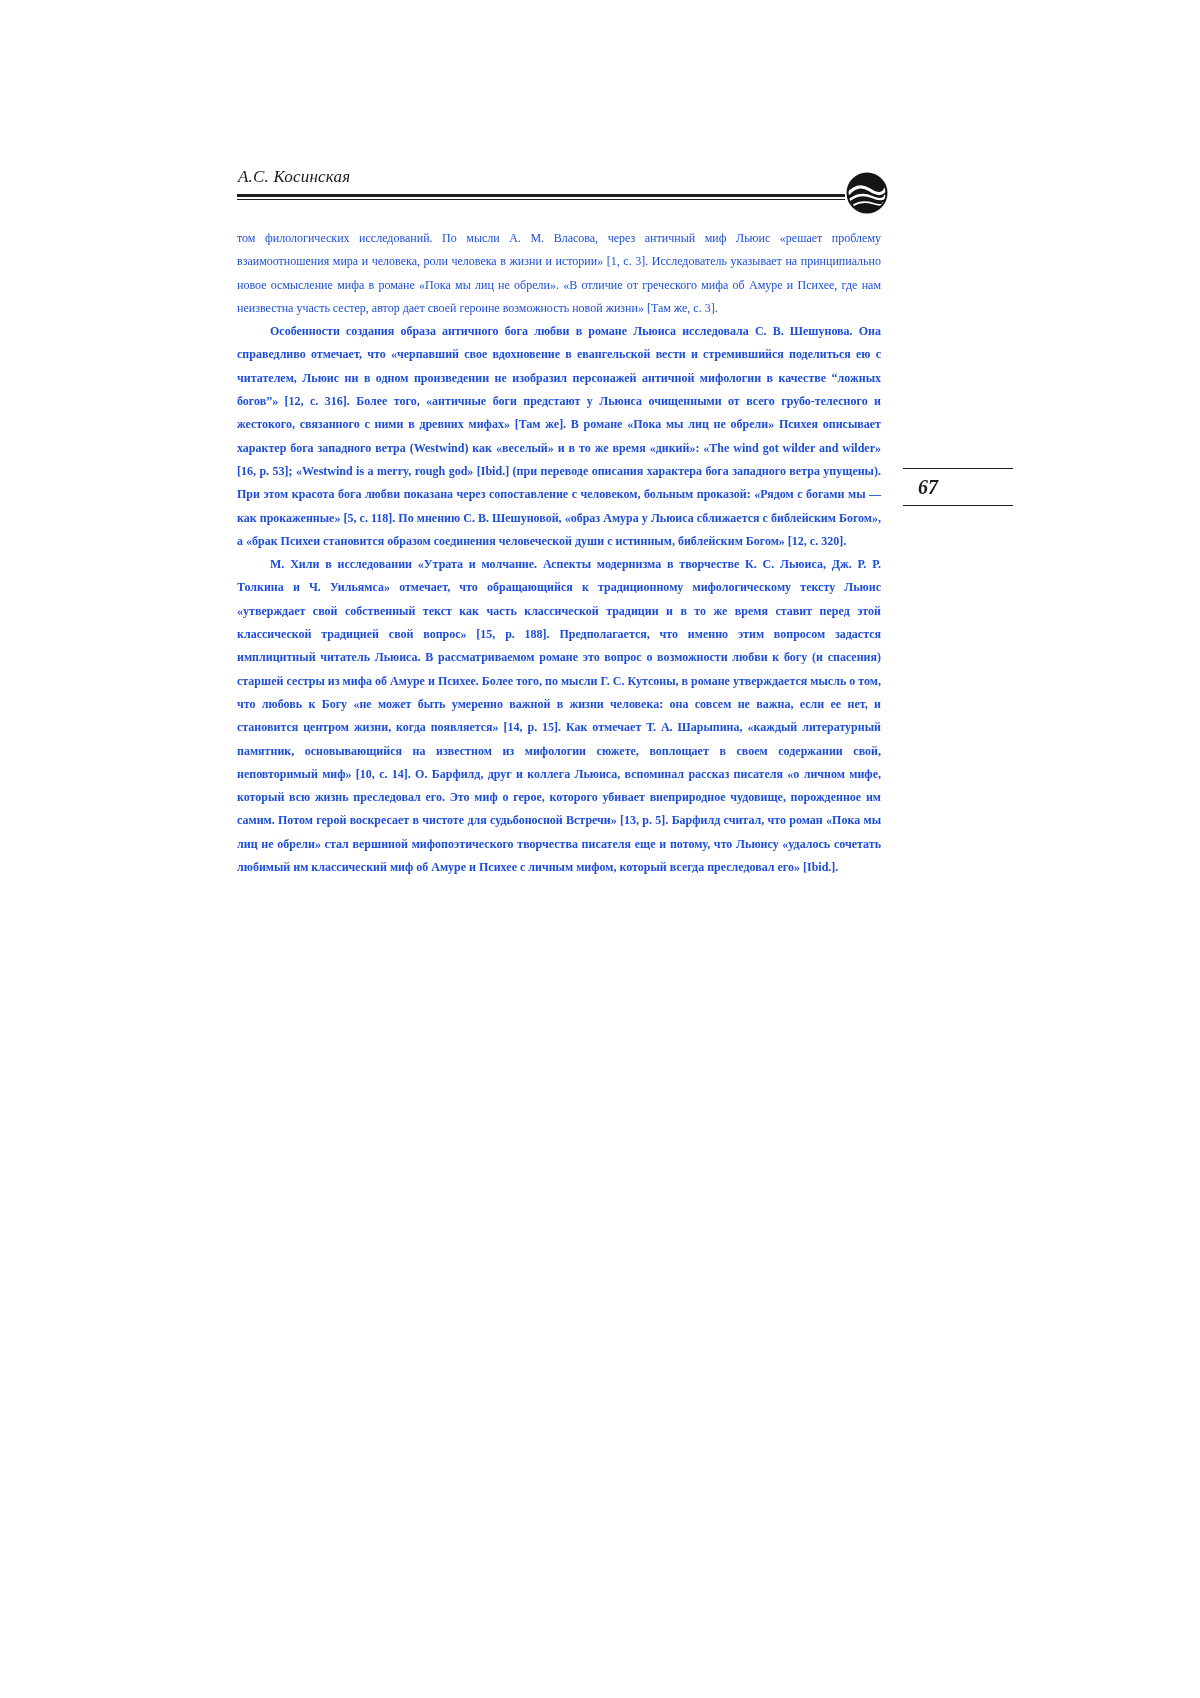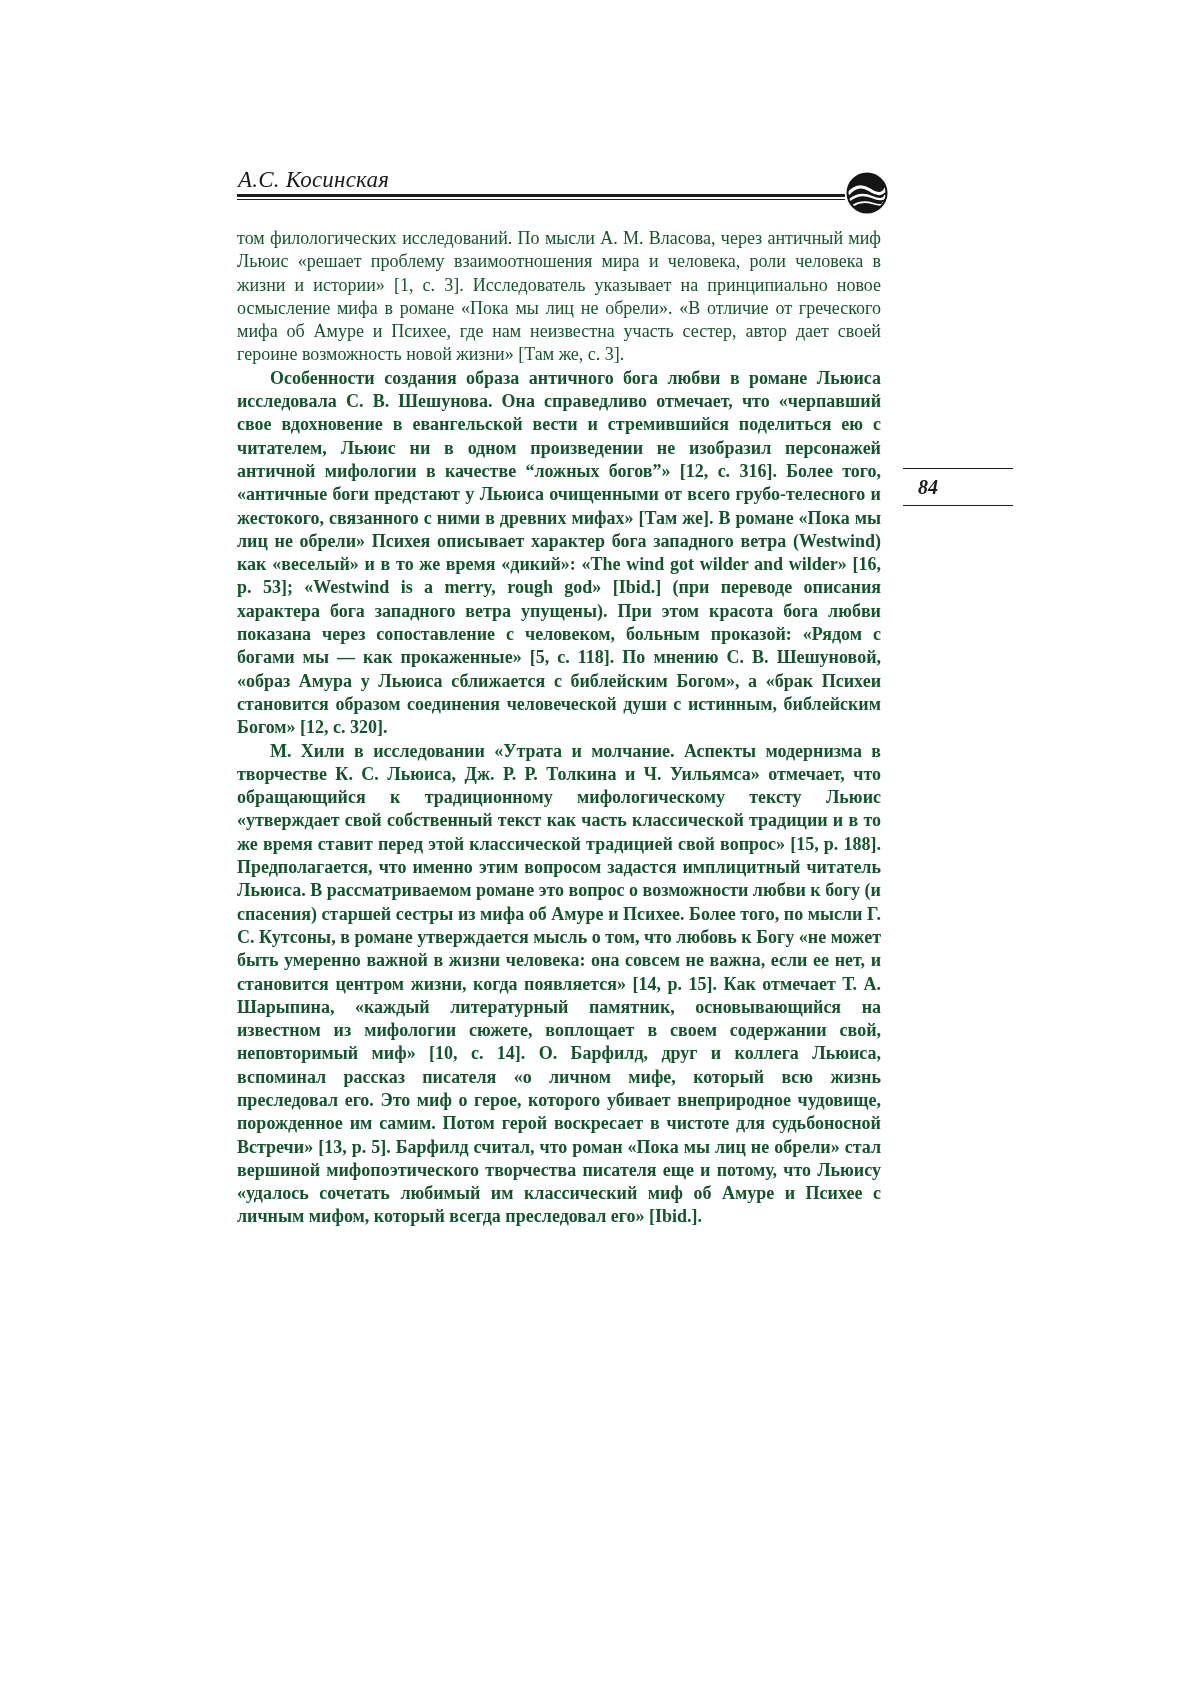--- a/index.html
+++ b/index.html
@@ -13,21 +13,21 @@
     overflow: hidden;
   }
   .page { position: absolute; inset: 0; background: #fff; }
 
   
   .running-head-author {
     position: absolute;
     left: 238px;
     top: 167px;
     font-style: italic;
-    font-size: 23px;
+    font-size: 17px;
     letter-spacing: 0.2px;
     color: #1b1b1b;
     white-space: nowrap;
   }
   .header-rule {
     position: absolute;
     left: 237px;
     top: 194px;
     width: 608px;
     border-top: 3px solid #1d1d1d;
@@ -63,24 +63,24 @@
     line-height: 26px;
     color: #1b1b1b;
   }
 
   
   main.body-text {
     position: absolute;
     left: 237px;
     top: 227px;
     width: 644px;
-    font-size: 18px;
+    font-size: 12px;
     line-height: 23.3px;
     text-align: justify;
-    color: #14532d;
+    color: #1d4ed8;
   }
   main.body-text p { text-align: justify; }
   main.body-text p.indent { text-indent: 33px; font-weight: bold; }
 </style>
 </head>
 <body>
 
 <div class="page">
 
   <div class="running-head-author">А.С. Косинская</div>
@@ -89,21 +89,21 @@
 
   <svg class="logo" viewBox="0 0 44 44" aria-hidden="true">
     <circle cx="22" cy="22" r="19.5" fill="#151515"></circle>
     <path d="M3 23 Q 13 11, 25 19 T 41 17" stroke="#ffffff" fill="none" stroke-width="3.2"></path>
     <path d="M4.5 29 Q 15 21, 27 26 T 40.5 24" stroke="#ffffff" fill="none" stroke-width="2.4"></path>
     <path d="M8 34.5 Q 17 29, 28 32.5 T 38 31" stroke="#ffffff" fill="none" stroke-width="1.8"></path>
     <circle cx="22" cy="22" r="19.5" fill="none" stroke="#151515" stroke-width="2"></circle>
   </svg>
 
   <div class="pagenum-block">
-    <div class="pagenum">84</div>
+    <div class="pagenum">67</div>
   </div>
 
   <main class="body-text">
     <p>том филологических исследований. По мысли А. М. Власова, через античный миф Льюис «решает проблему взаимоотношения мира и человека, роли человека в жизни и истории» [1, с. 3]. Исследователь указывает на принципиально новое осмысление мифа в романе «Пока мы лиц не обрели». «В отличие от греческого мифа об Амуре и Психее, где нам неизвестна участь сестер, автор дает своей героине возможность новой жизни» [Там же, с. 3].</p>
     <p class="indent">Особенности создания образа античного бога любви в романе Льюиса исследовала С. В. Шешунова. Она справедливо отмечает, что «черпавший свое вдохновение в евангельской вести и стремившийся поделиться ею с читателем, Льюис ни в одном произведении не изобразил персонажей античной мифологии в качестве “ложных богов”» [12, с. 316]. Более того, «античные боги предстают у Льюиса очищенными от всего грубо-телесного и жестокого, связанного с ними в древних мифах» [Там же]. В романе «Пока мы лиц не обрели» Психея описывает характер бога западного ветра (Westwind) как «веселый» и в то же время «дикий»: «The wind got wilder and wilder» [16, p. 53]; «Westwind is a merry, rough god» [Ibid.] (при переводе описания характера бога западного ветра упущены). При этом красота бога любви показана через сопоставление с человеком, больным проказой: «Рядом с богами мы — как прокаженные» [5, с. 118]. По мнению С. В. Шешуновой, «образ Амура у Льюиса сближается с библейским Богом», а «брак Психеи становится образом соединения человеческой души с истинным, библейским Богом» [12, с. 320].</p>
     <p class="indent">М. Хили в исследовании «Утрата и молчание. Аспекты модернизма в творчестве К. С. Льюиса, Дж. Р. Р. Толкина и Ч. Уильямса» отмечает, что обращающийся к традиционному мифологическому тексту Льюис «утверждает свой собственный текст как часть классической традиции и в то же время ставит перед этой классической традицией свой вопрос» [15, p. 188]. Предполагается, что именно этим вопросом задастся имплицитный читатель Льюиса. В рассматриваемом романе это вопрос о возможности любви к богу (и спасения) старшей сестры из мифа об Амуре и Психее. Более того, по мысли Г. С. Кутсоны, в романе утверждается мысль о том, что любовь к Богу «не может быть умеренно важной в жизни человека: она совсем не важна, если ее нет, и становится центром жизни, когда появляется» [14, p. 15]. Как отмечает Т. А. Шарыпина, «каждый литературный памятник, основывающийся на известном из мифологии сюжете, воплощает в своем содержании свой, неповторимый миф» [10, с. 14]. О. Барфилд, друг и коллега Льюиса, вспоминал рассказ писателя «о личном мифе, который всю жизнь преследовал его. Это миф о герое, которого убивает внеприродное чудовище, порожденное им самим. Потом герой воскресает в чистоте для судьбоносной Встречи» [13, p. 5]. Барфилд считал, что роман «Пока мы лиц не обрели» стал вершиной мифопоэтического творчества писателя еще и потому, что Льюису «удалось сочетать любимый им классический миф об Амуре и Психее с личным мифом, который всегда преследовал его» [Ibid.].</p>
   </main>
 
 </div>
 

